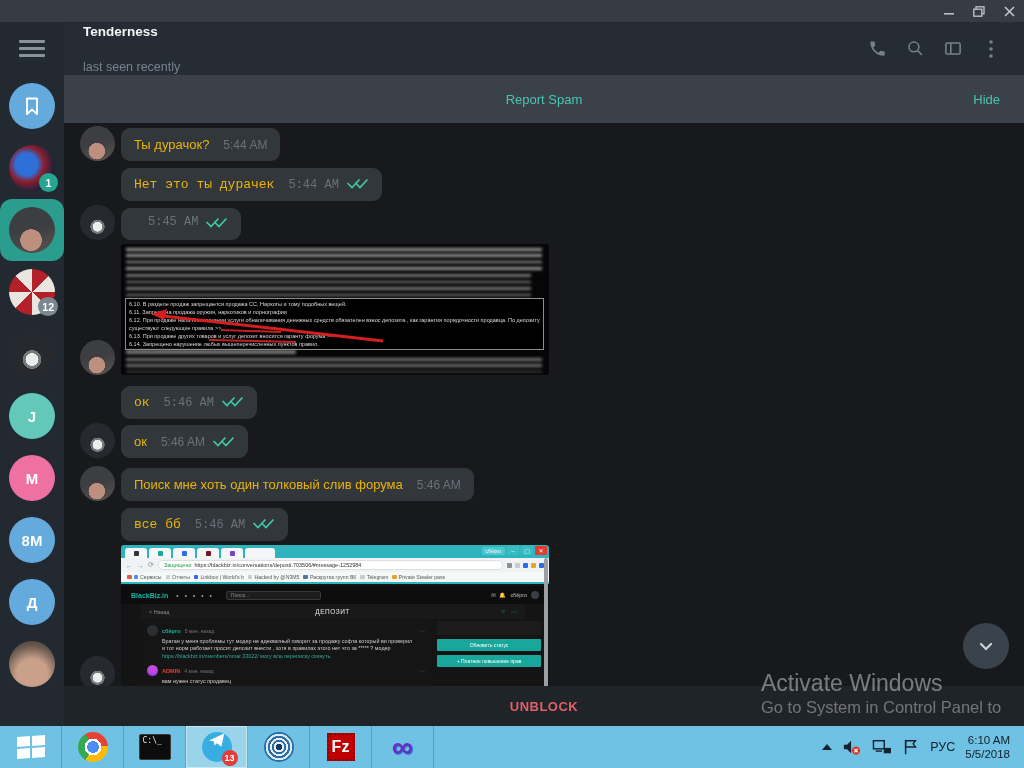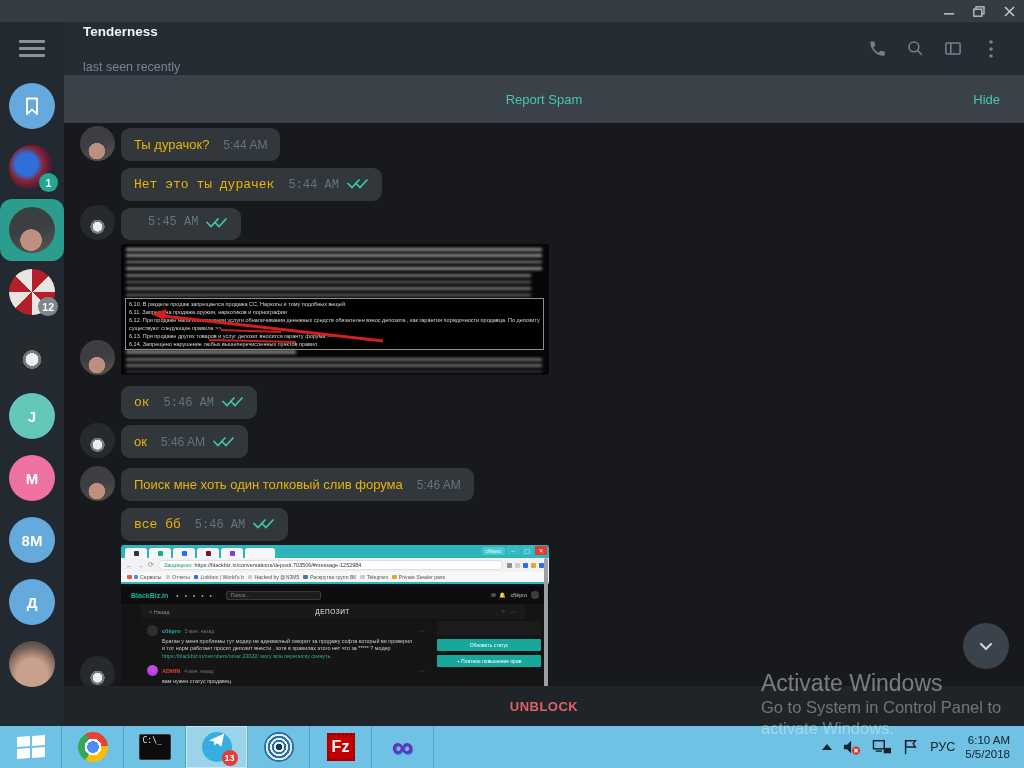--- a/index.html
+++ b/index.html
@@ -529,21 +529,20 @@
             </div>
             <div class="b-scroll"></div>
           </div>
         </div>
 
       </div>
 
       <div class="watermark">
         <div class="wm-title">Activate Windows</div>
         <div class="wm-line">Go to System in Control Panel to</div>
-        <div class="wm-line">activate Windows.</div>
       </div>
       <div class="fab">
         <svg width="24" height="24" viewBox="0 0 24 24">
           <polyline points="7,10 12,15 17,10" fill="none" stroke="#ccd3d9" stroke-width="2.2" stroke-linecap="round"></polyline>
         </svg>
       </div>
 
       <div class="unblock-bar">
         <span class="unblock-btn">UNBLOCK</span>
       </div>

